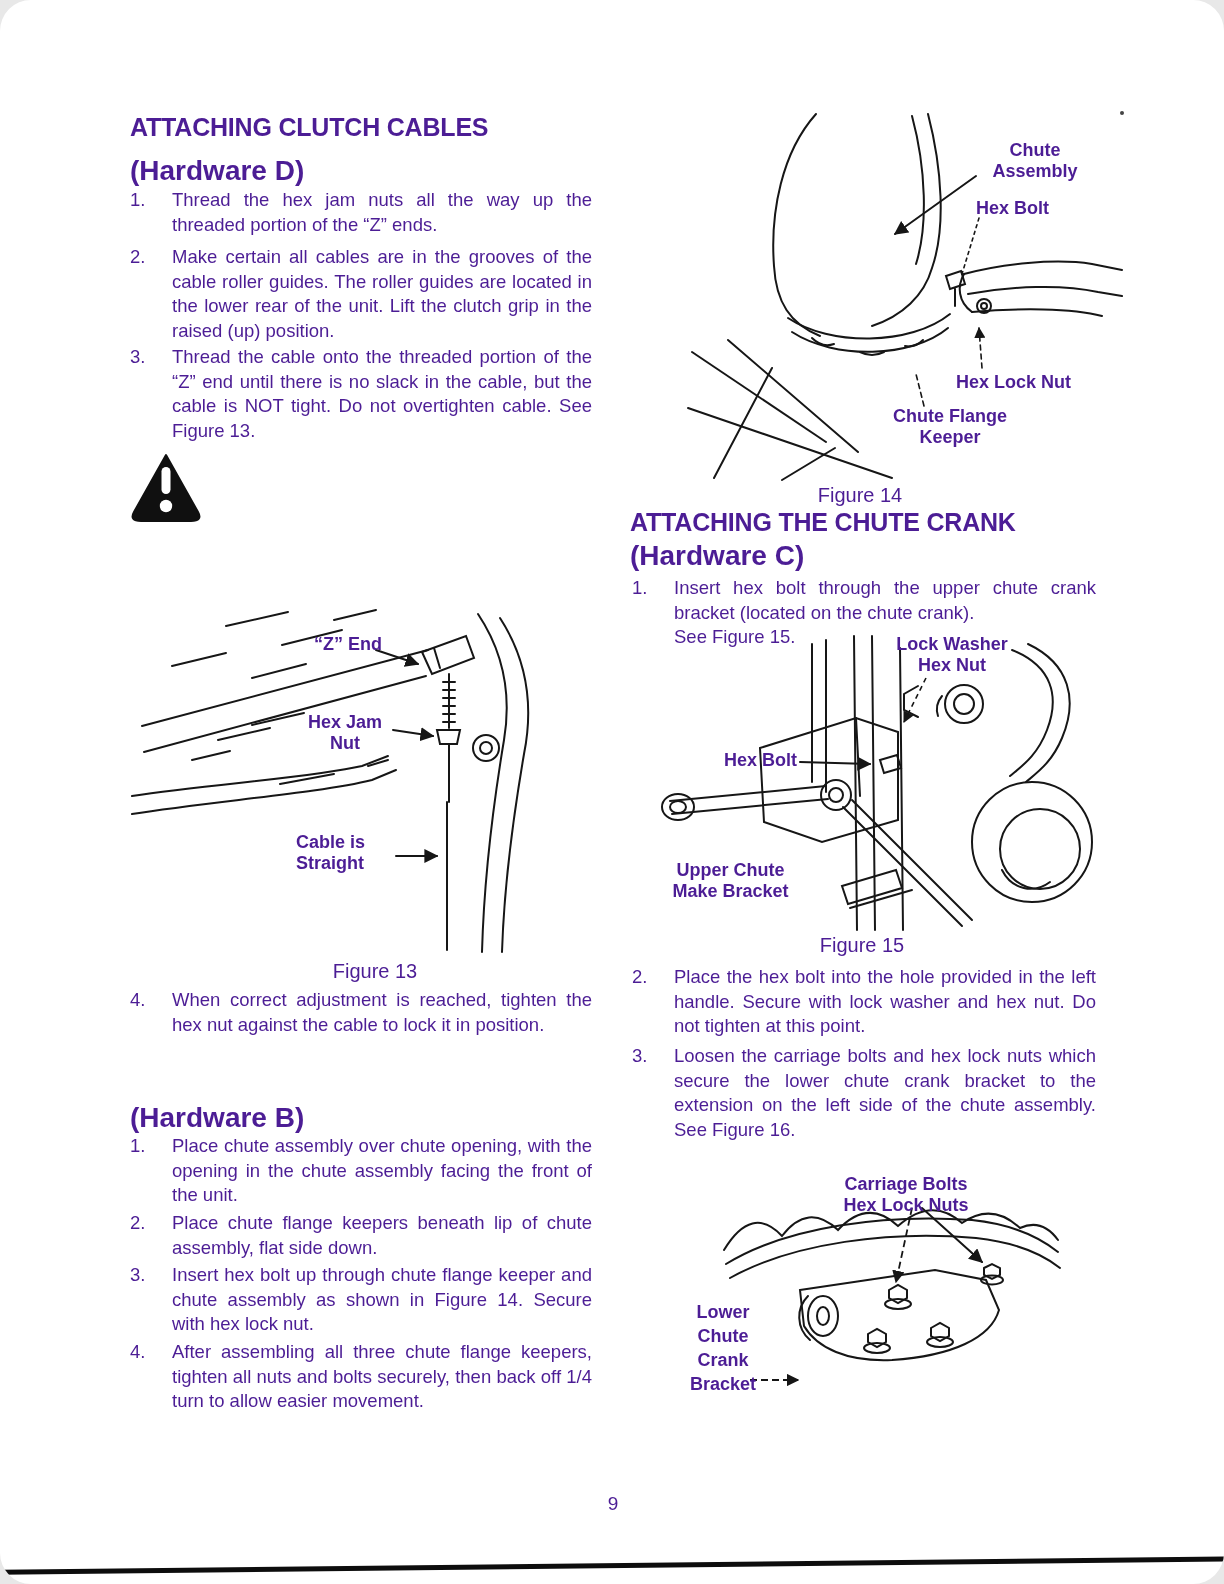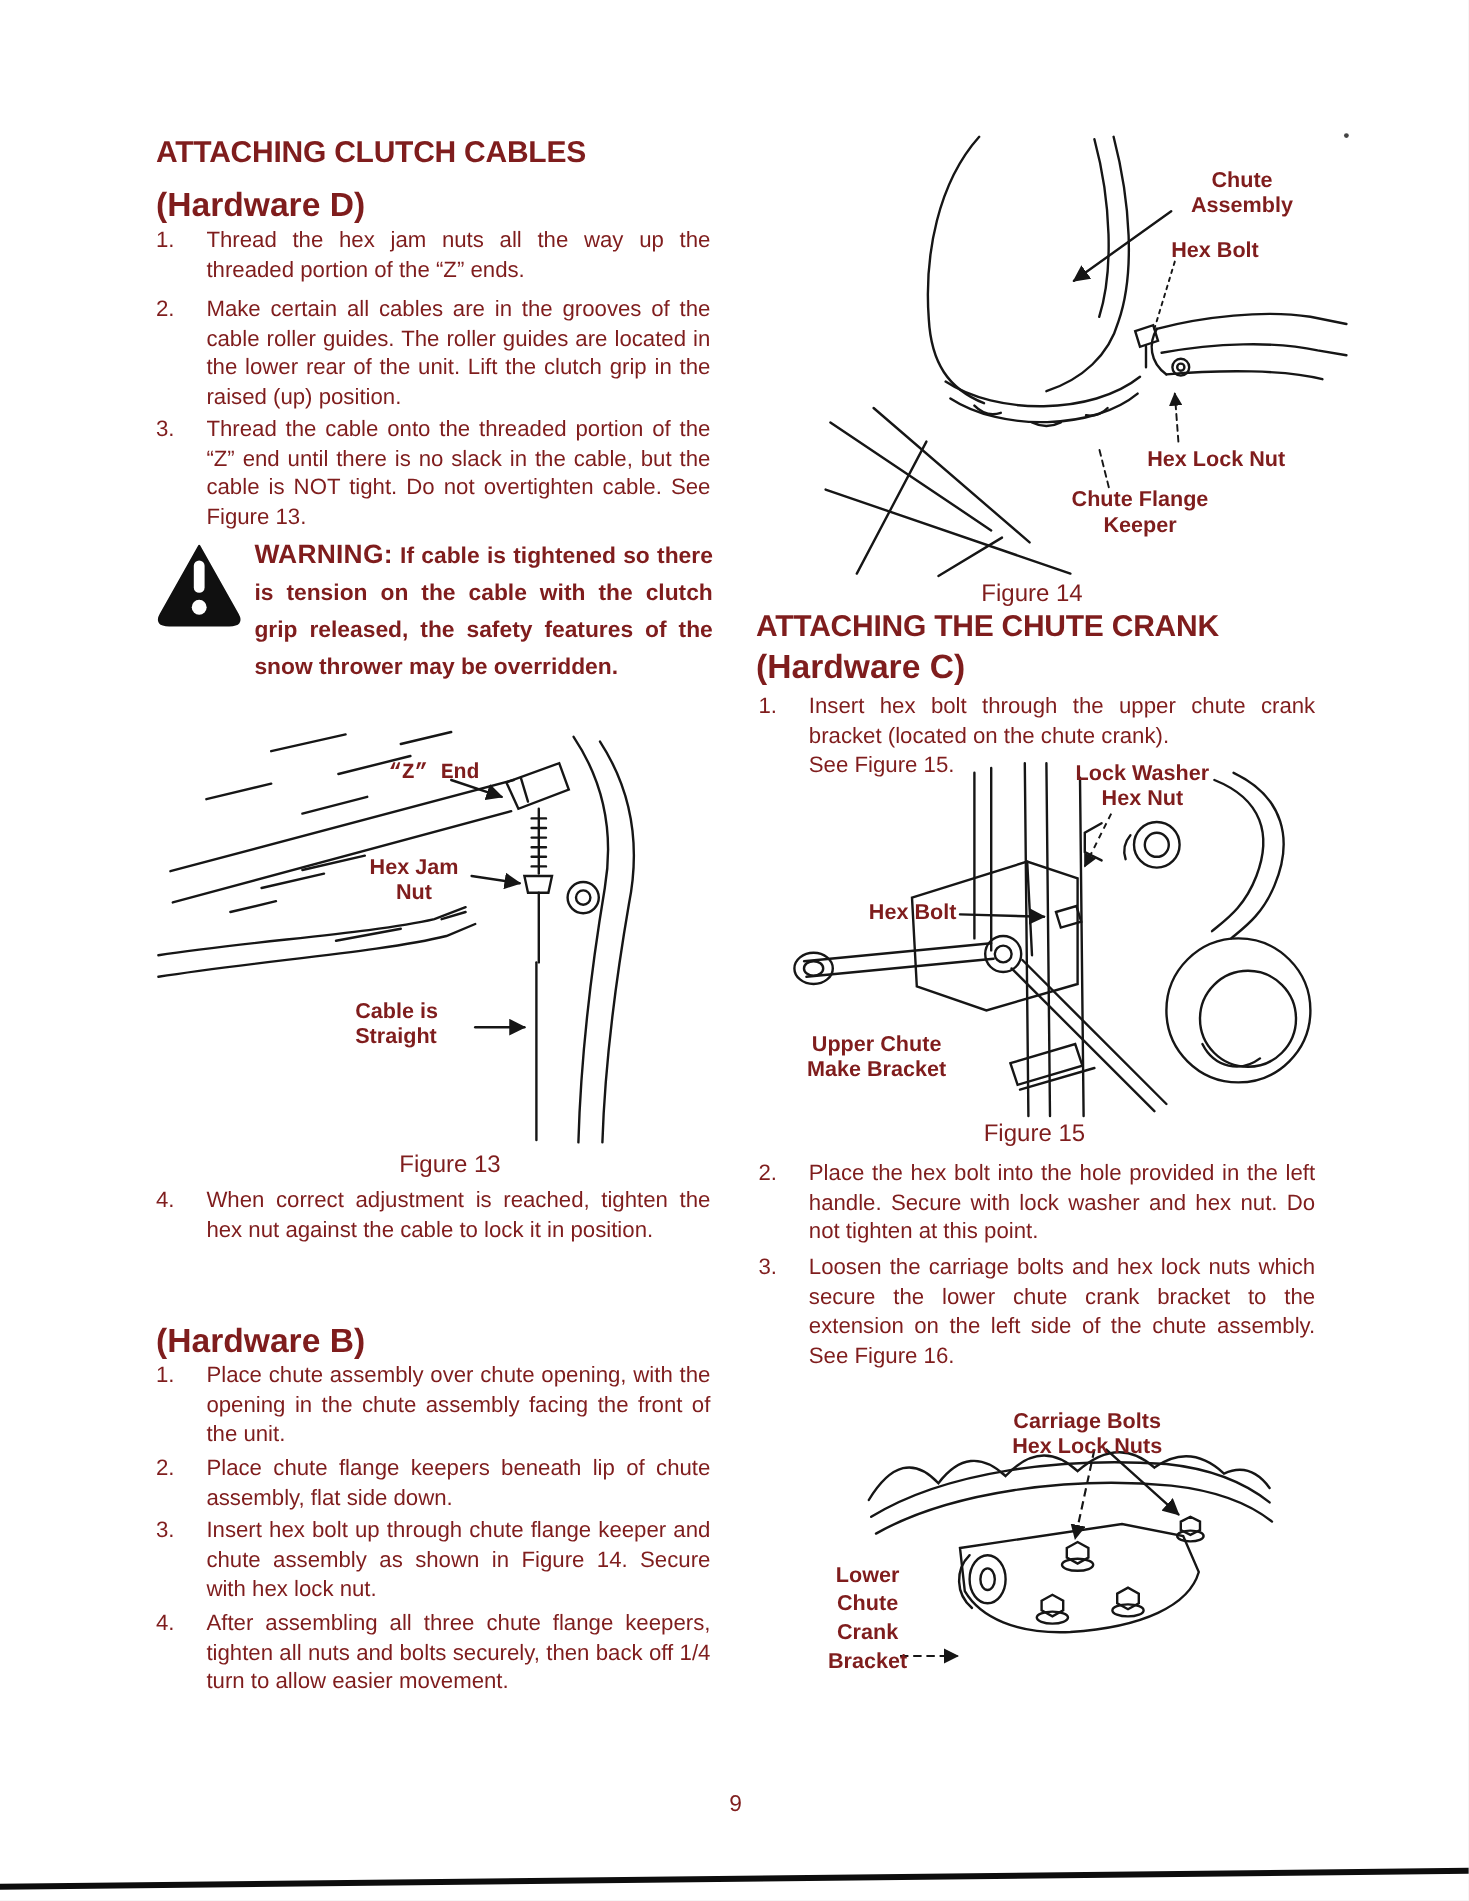--- a/index.html
+++ b/index.html
@@ -1,19 +1,20 @@
 <!DOCTYPE html>
 <html><head>
 <meta charset="utf-8">
 <style>
   html,body{margin:0;padding:0;background:#e8e8e8;}
   .page{
     position:relative;width:1224px;height:1584px;background:#ffffff;
-    overflow:hidden;color:#7f1d1d;
+    overflow:hidden;color:#4c1d95;
     font-family:"Liberation Sans", sans-serif;
+    border-radius:31px;
     -webkit-font-smoothing:antialiased;
   }
   .abs{position:absolute;}
   .h1{font-size:25px;font-weight:bold;letter-spacing:-0.2px;white-space:nowrap;}
   .h2{font-size:28px;font-weight:bold;white-space:nowrap;}
   .step{display:flex;align-items:flex-start;}
   .step .n{flex:0 0 42px;font-size:18.5px;line-height:24.5px;}
   .step .t{flex:1;font-size:18.5px;line-height:24.5px;text-align:justify;
            text-align-last:left;white-space:pre-line;}
   .warnrow{display:flex;align-items:flex-start;}
@@ -53,21 +54,20 @@
   </div>
 
   <div class="abs warnrow" style="left:128px;top:446px;width:466px;">
     <div class="warn-ico">
       <svg width="76" height="76" viewBox="0 0 76 76">
         <path d="M38,5 L70,62 Q75,71 63,71 L13,71 Q1,71 6,62 Z" fill="#101010" stroke="#101010" stroke-width="2" stroke-linejoin="round"></path>
         <rect x="33.5" y="17" width="9" height="27" rx="4.5" fill="#ffffff"></rect>
         <circle cx="38" cy="56" r="6.2" fill="#ffffff"></circle>
       </svg>
     </div>
-    <p class="warn-txt" style="margin:0;"><span class="warn-word">WARNING:</span> <span>If cable is tightened so there is tension on the cable with the clutch grip released, the safety features of the snow thrower may be overridden.</span></p>
   </div>
 
   <div class="figure" style="left:130px;top:588px;width:490px;height:402px;">
     <svg width="490" height="368" viewBox="0 0 490 368">
       <defs>
         <marker id="a13" viewBox="0 0 10 10" refX="9" refY="5" markerWidth="7" markerHeight="7" orient="auto">
           <path d="M0,0 L10,5 L0,10 Z" fill="#161616"></path>
         </marker>
       </defs>
       <g stroke="#161616" stroke-width="2" fill="none" stroke-linecap="round">
@@ -87,21 +87,21 @@
         <path d="M317,214 L317,362"></path>
         <path d="M348,26 C372,62 382,104 374,152 C362,224 354,292 352,364"></path>
         <path d="M370,30 C396,70 404,116 394,166 C382,236 374,300 372,364"></path>
         <circle cx="356" cy="160" r="13"></circle>
         <circle cx="356" cy="160" r="6"></circle>
         <path d="M246,62 L288,76" marker-end="url(#a13)"></path>
         <path d="M263,142 L303,148" marker-end="url(#a13)"></path>
         <path d="M266,268 L307,268" marker-end="url(#a13)"></path>
       </g>
     </svg>
-    <div class="fig-label" style="left:194px;top:46px;font-family:Liberation Mono, monospace;">“Z” End</div>
+    <div class="fig-label" style="left:184px;top:46px;">“Z” End</div>
     <div class="fig-label" style="left:168px;top:124px;width:94px;text-align:center;">Hex Jam
 Nut</div>
     <div class="fig-label" style="left:166px;top:244px;">Cable is
 Straight</div>
     <div class="fig-caption" style="left:0;top:372px;width:490px;">Figure 13</div>
   </div>
 
   <div class="abs step" style="left:130px;top:988px;width:462px;">
     <span class="n">4.</span>
     <span class="t">When correct adjustment is reached, tighten the hex nut against the cable to lock it in position.</span>

